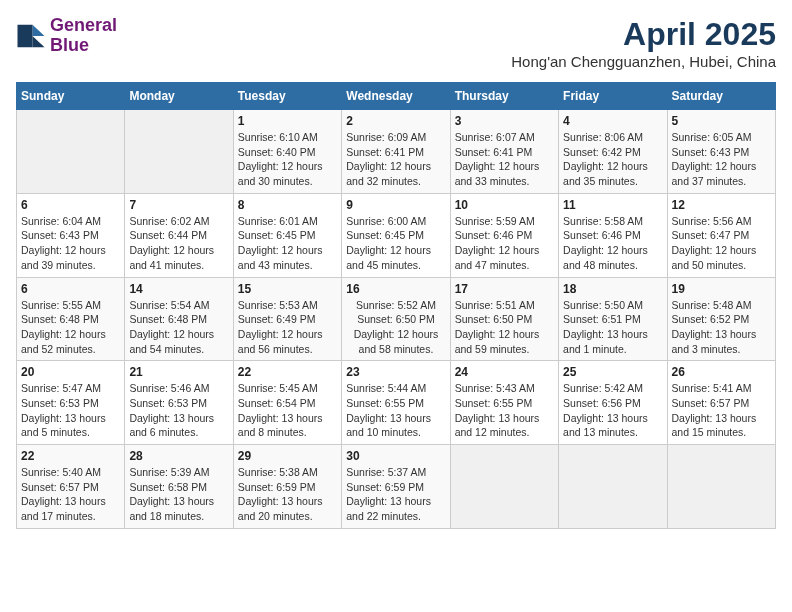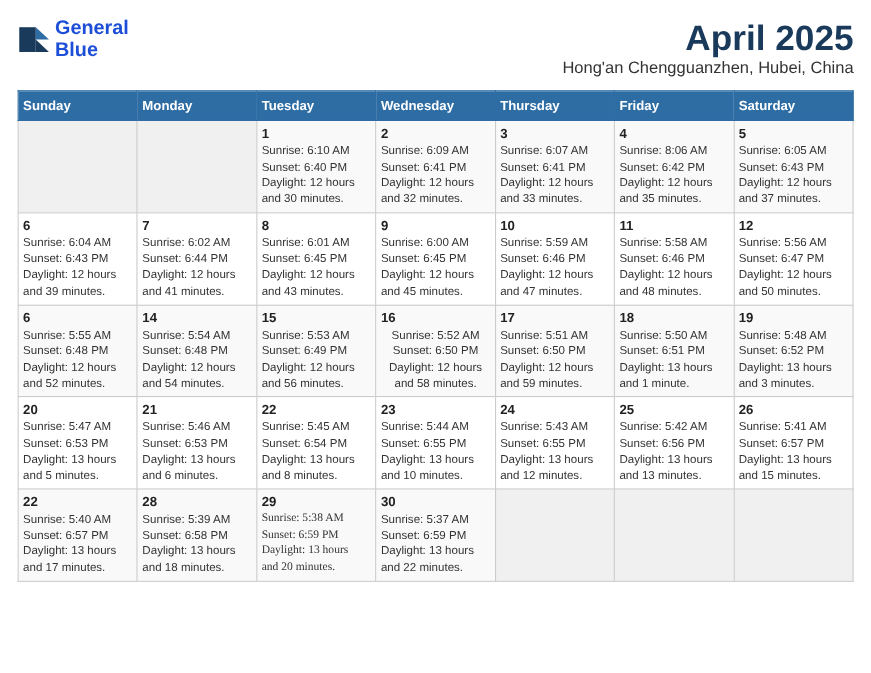--- a/index.html
+++ b/index.html
@@ -16,21 +16,21 @@
       align-items: flex-start;
       margin-bottom: 12px;
     }
     .logo {
       display: flex;
       align-items: center;
     }
     .logo-text {
       font-size: 18px;
       font-weight: bold;
-      color: #1d4ed8;
+      color: #701a75;
       line-height: 1.1;
     }
     .logo-icon {
       width: 30px;
       height: 30px;
       margin-right: 4px;
     }
     .title-block {
       text-align: right;
     }
@@ -324,21 +324,21 @@
         </td>
         <td>
           <span class="day-num">28</span>
           <div class="day-info" style="white-space: pre-line;">Sunrise: 5:39 AM
 Sunset: 6:58 PM
 Daylight: 13 hours
 and 18 minutes.</div>
         </td>
         <td>
           <span class="day-num">29</span>
-          <div class="day-info" style="white-space: pre-line; font-family: Liberation Serif, serif;">Sunrise: 5:38 AM
+          <div class="day-info" style="white-space: pre-line;">Sunrise: 5:38 AM
 Sunset: 6:59 PM
 Daylight: 13 hours
 and 20 minutes.</div>
         </td>
         <td>
           <span class="day-num">30</span>
           <div class="day-info" style="white-space: pre-line;">Sunrise: 5:37 AM
 Sunset: 6:59 PM
 Daylight: 13 hours
 and 22 minutes.</div>

